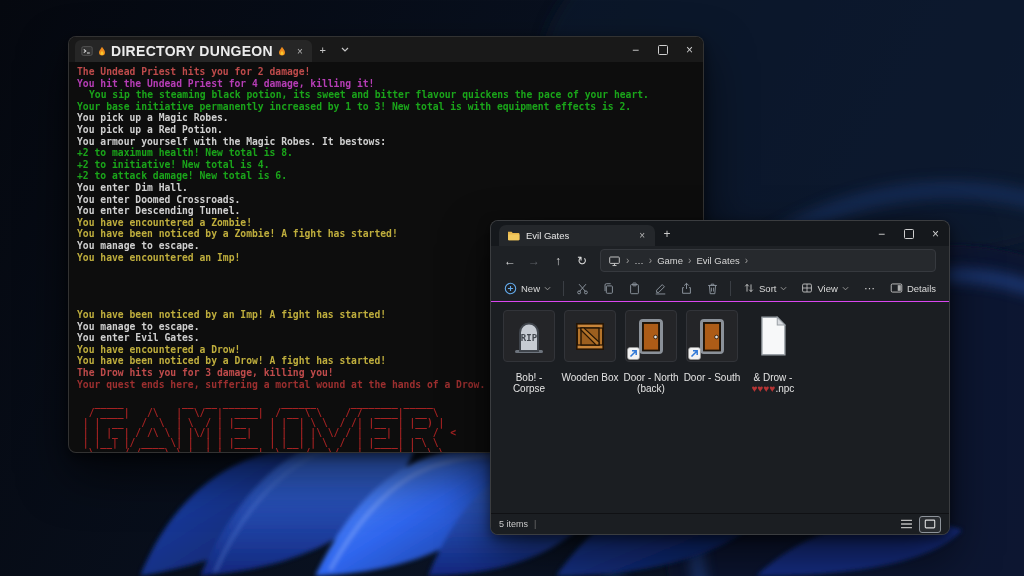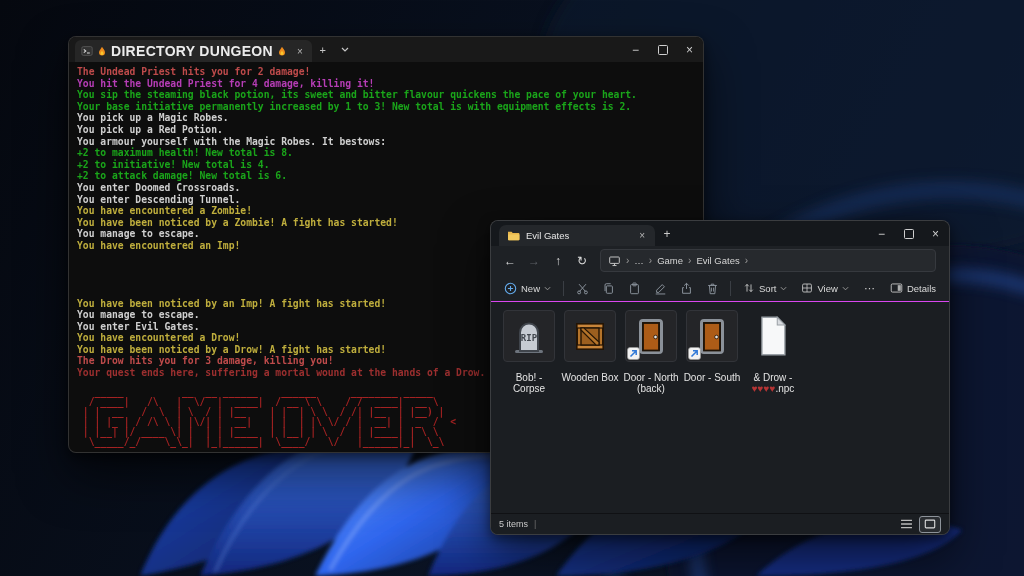--- a/index.html
+++ b/index.html
@@ -139,28 +139,29 @@
         <span class="winbtn">
             <span class="maxbox"></span>
           </span>
         <span class="winbtn">×</span>
       </div>
     </div>
     <div class="term-body">
       <div>
           <div class="tline" style="color: rgb(191, 75, 75);">The Undead Priest hits you for 2 damage!</div>
           <div class="tline" style="color: rgb(182, 61, 182);">You hit the Undead Priest for 4 damage, killing it!</div>
-          <div class="tline" style="color: rgb(26, 165, 26);">You sip the steaming black potion, its sweet and bitter flavour quickens the pace of your heart.</div>
+          <div class="tline" style="color: rgb(26, 165, 26); margin-left: 12px;">You sip the steaming black potion, its sweet and bitter flavour quickens the pace of your heart.</div>
           <div class="tline" style="color: rgb(26, 165, 26);">Your base initiative permanently increased by 1 to 3! New total is with equipment effects is 2.</div>
           <div class="tline" style="color: rgb(207, 207, 207);">You pick up a Magic Robes.</div>
           <div class="tline" style="color: rgb(207, 207, 207);">You pick up a Red Potion.</div>
           <div class="tline" style="color: rgb(207, 207, 207);">You armour yourself with the Magic Robes. It bestows:</div>
           <div class="tline" style="color: rgb(26, 165, 26);">+2 to maximum health! New total is 8.</div>
           <div class="tline" style="color: rgb(26, 165, 26);">+2 to initiative! New total is 4.</div>
           <div class="tline" style="color: rgb(26, 165, 26);">+2 to attack damage! New total is 6.</div>
+          <div class="tline" style="color: rgb(207, 207, 207);">You enter Dim Hall.</div>
           <div class="tline" style="color: rgb(207, 207, 207);">You enter Doomed Crossroads.</div>
           <div class="tline" style="color: rgb(207, 207, 207);">You enter Descending Tunnel.</div>
           <div class="tline" style="color: rgb(191, 174, 61);">You have encountered a Zombie!</div>
           <div class="tline" style="color: rgb(191, 174, 61);">You have been noticed by a Zombie! A fight has started!</div>
           <div class="tline" style="color: rgb(207, 207, 207);">You manage to escape.</div>
           <div class="tline" style="color: rgb(191, 174, 61);">You have encountered an Imp!</div>
           <div class="tline" style="color: rgb(191, 174, 61); margin-top: 46px;">You have been noticed by an Imp! A fight has started!</div>
           <div class="tline" style="color: rgb(207, 207, 207);">You manage to escape.</div>
           <div class="tline" style="color: rgb(207, 207, 207);">You enter Evil Gates.</div>
           <div class="tline" style="color: rgb(191, 174, 61);">You have encountered a Drow!</div>

